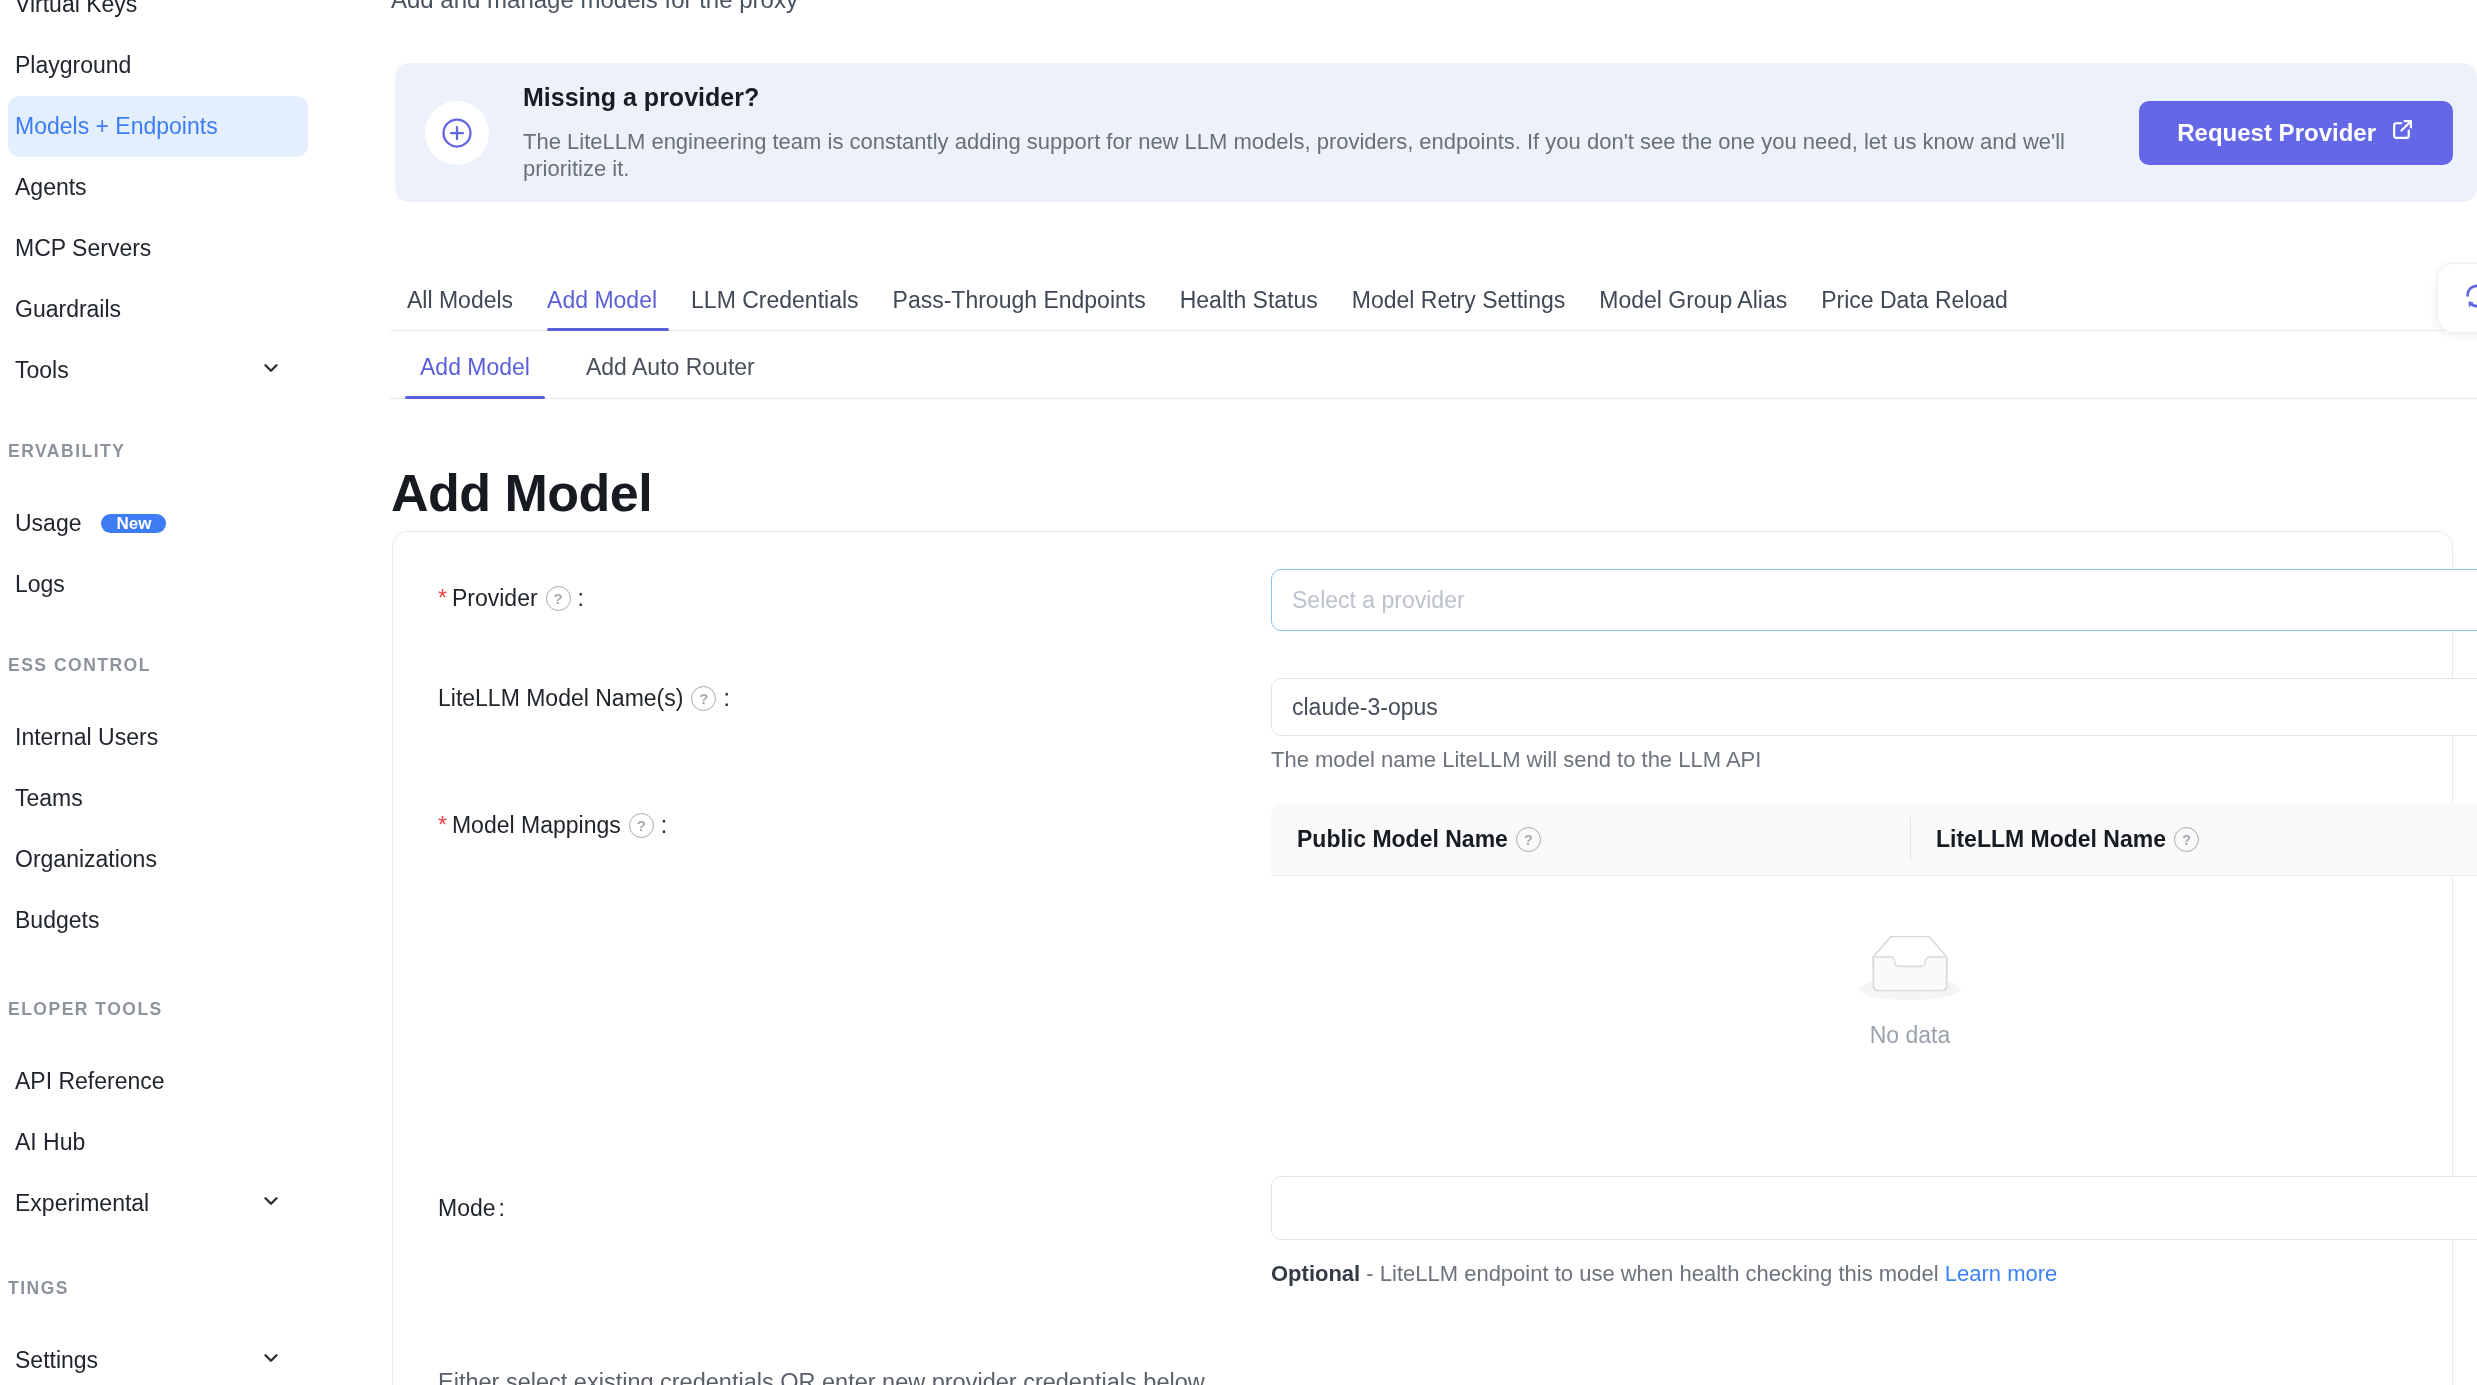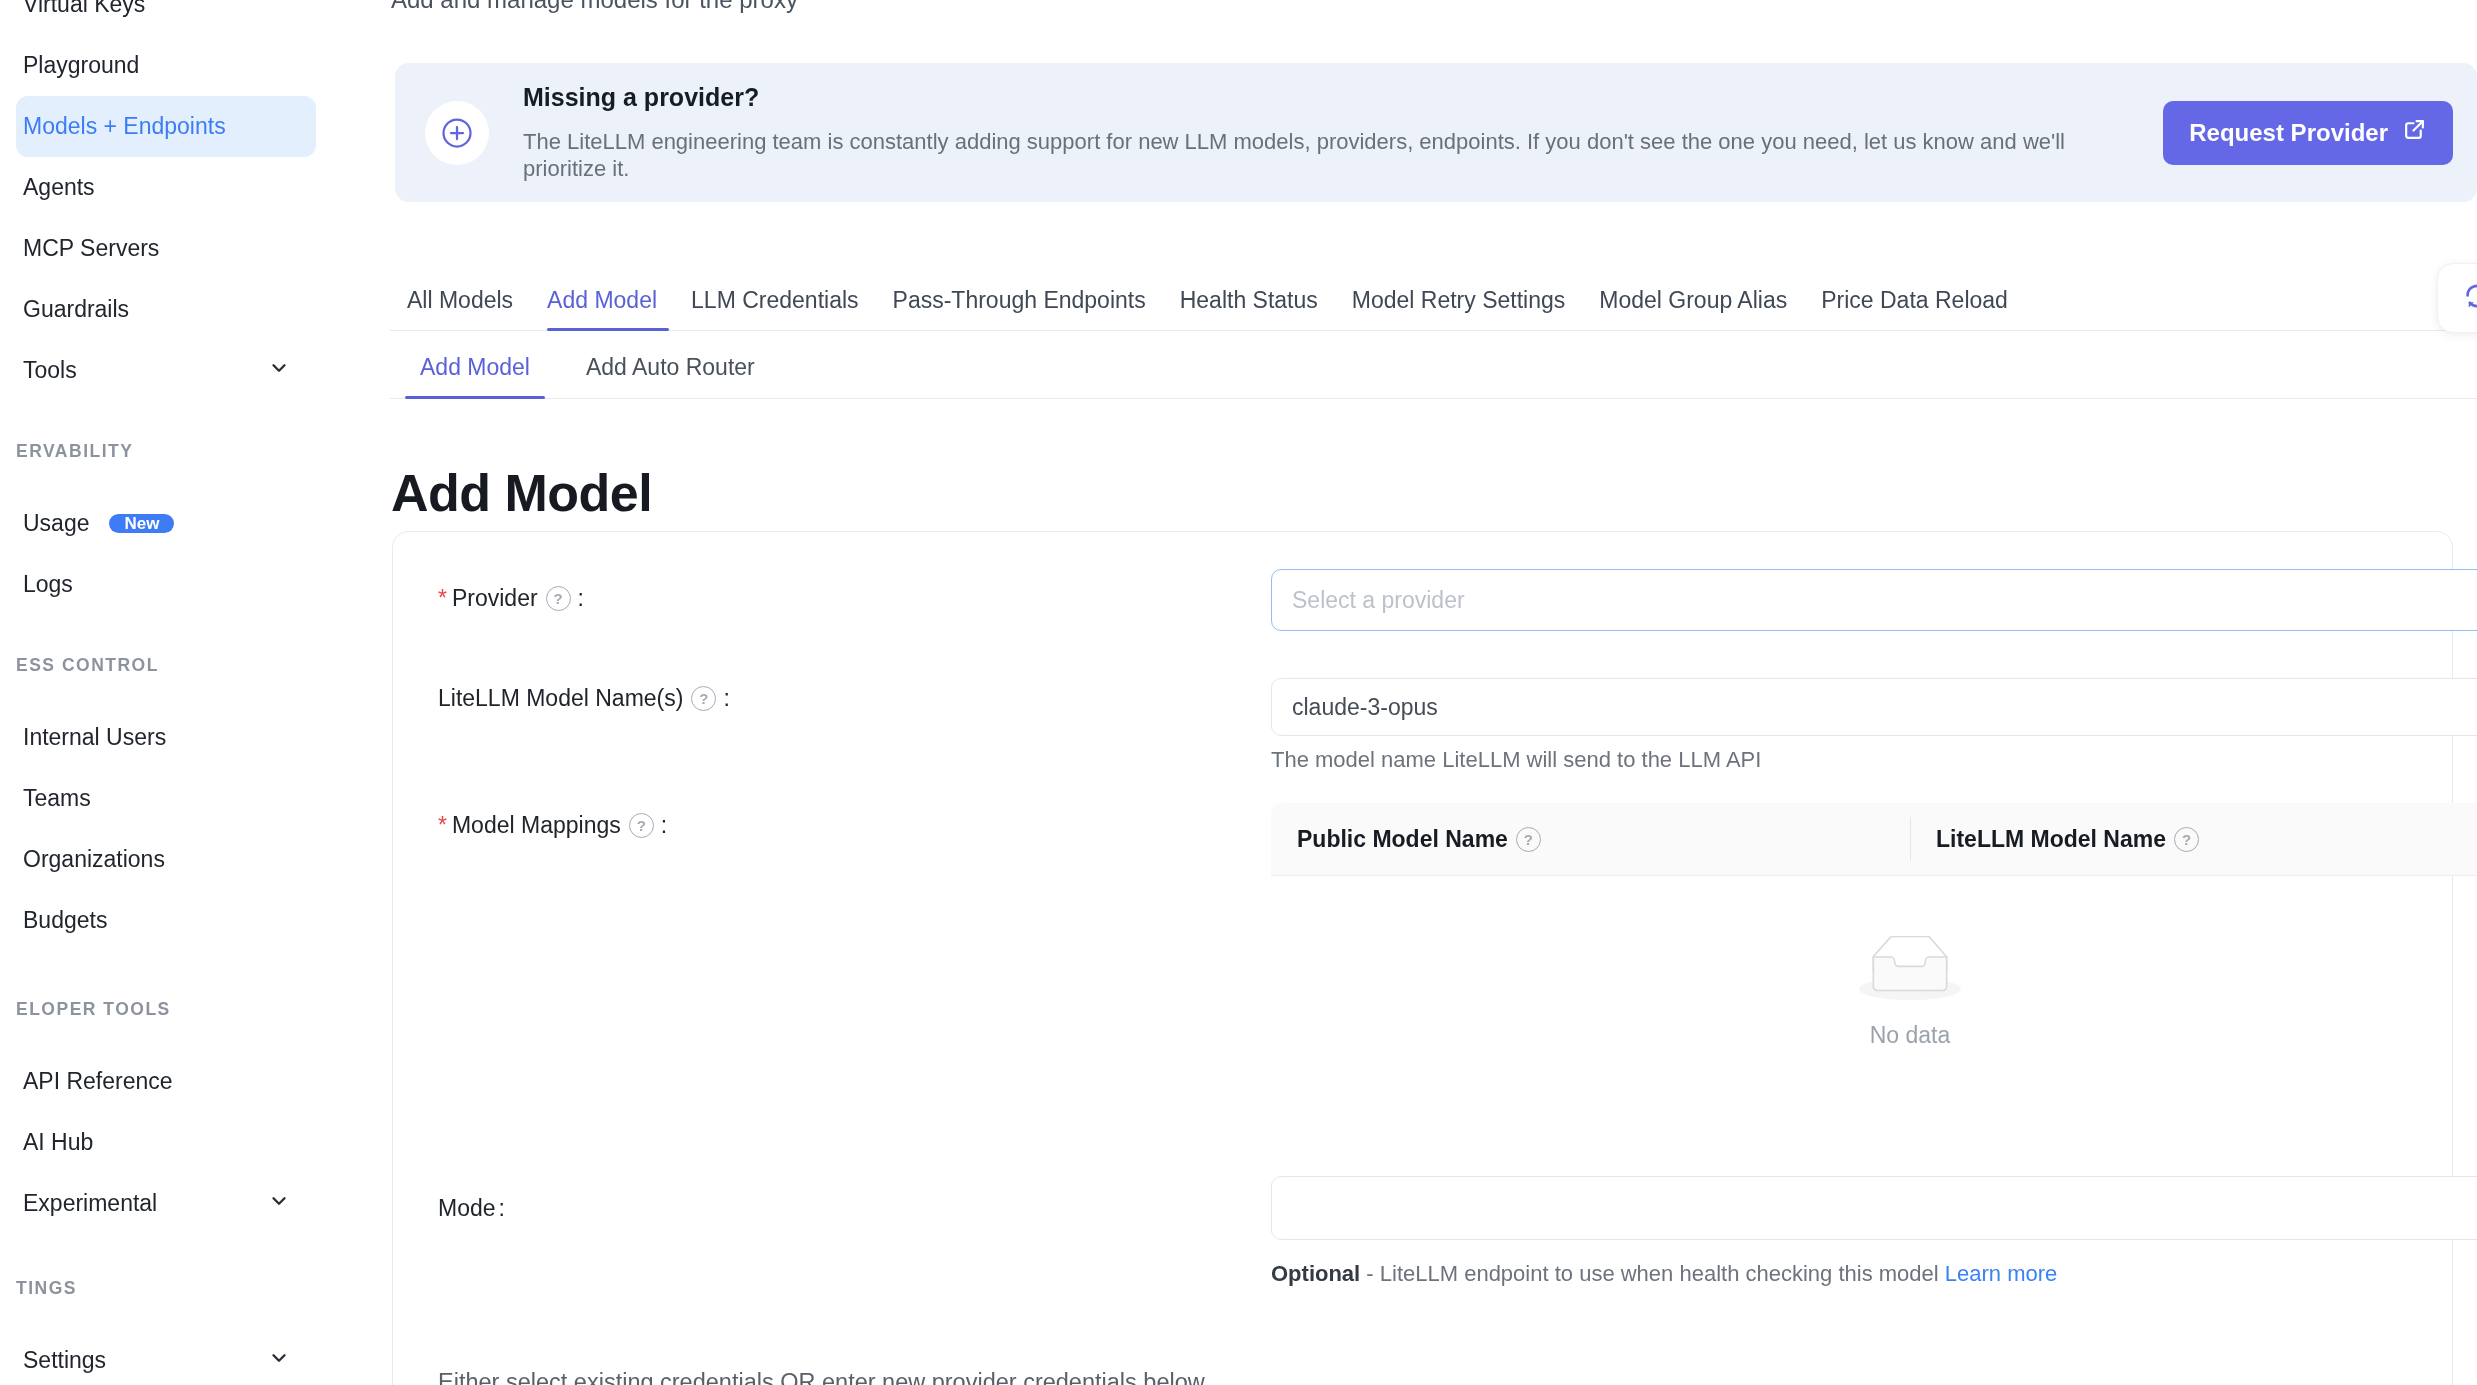--- a/index.html
+++ b/index.html
@@ -1,20 +1,20 @@
 <!DOCTYPE html>
 <html><head>
 <meta charset="utf-8">
 <style>
   html,body{margin:0;padding:0;background:#fff;}
   .screen{position:relative;width:2477px;height:1385px;overflow:hidden;background:#fff;
           font-family:"Liberation Sans",sans-serif;color:#1f242c;}
 
   
-  .sidebar{position:absolute;left:16px;top:0;width:330px;height:1027px;background:#fff;}
+  .sidebar{position:absolute;left:8px;top:0;width:330px;height:1027px;background:#fff;}
   .navcol{display:flex;flex-direction:column;margin-top:-26px;}
   .nav-item{height:61px;display:flex;align-items:center;width:300px;box-sizing:border-box;
             padding-left:7px;font-size:23px;color:#21262e;cursor:pointer;}
   .nav-item.selected{background:#e3effd;border-radius:12px;color:#3d7cf5;}
   .nav-item .chev{margin-left:auto;margin-right:26px;flex:none;}
   .nav-section{margin-top:40px;margin-bottom:32px;height:20px;display:flex;align-items:center;
                font-size:17.5px;font-weight:700;letter-spacing:1.5px;color:#8d939d;}
   .nav-section.s3{margin-top:48px;}
   .nav-section.s4{margin-top:44px;}
   .badge-new{margin-left:20px;background:#3d7cf5;color:#fff;font-size:17px;font-weight:700;
@@ -28,21 +28,21 @@
   .banner{position:absolute;left:5px;top:63px;width:2082px;height:139px;background:#edf1f9;
           border-radius:14px;display:flex;align-items:center;box-sizing:border-box;
           padding-left:30px;padding-right:24px;justify-content:space-between;}
   .banner-icon{width:64px;height:64px;border-radius:50%;background:#fff;flex:none;
                display:flex;align-items:center;justify-content:center;}
   .banner-text{margin-left:34px;flex:1;min-width:0;}
   .banner-title{font-size:25px;font-weight:700;color:#161d27;margin-bottom:9px;}
   .banner-desc{font-size:22px;color:#68707c;line-height:27.5px;max-width:1560px;margin-top:16px;}
   .banner-btn{flex:none;height:64px;background:#6568e6;border:none;border-radius:10px;color:#fff;
               font-family:"Liberation Sans",sans-serif;font-size:24px;font-weight:700;
-              display:flex;align-items:center;gap:14px;padding:0 26px;cursor:pointer;}
+              display:flex;align-items:center;gap:14px;padding:0 38px;cursor:pointer;}
 
   
   .tabbar{position:absolute;left:0;top:270px;width:2087px;height:61px;display:flex;align-items:center;
           gap:34px;padding-left:17px;box-sizing:border-box;border-bottom:1px solid #e8eaec;}
   .tab{position:relative;height:100%;display:flex;align-items:center;font-size:23px;color:#3f4854;
        cursor:pointer;white-space:nowrap;}
   .tab.active{color:#5a60d8;}
   .tab.active::after{content:"";position:absolute;left:0;right:-12px;bottom:-1px;height:3.5px;
                      background:#5a60d8;border-radius:2px;}
   .refresh-btn{position:absolute;left:2047px;top:263px;width:78px;height:68px;background:#fff;

